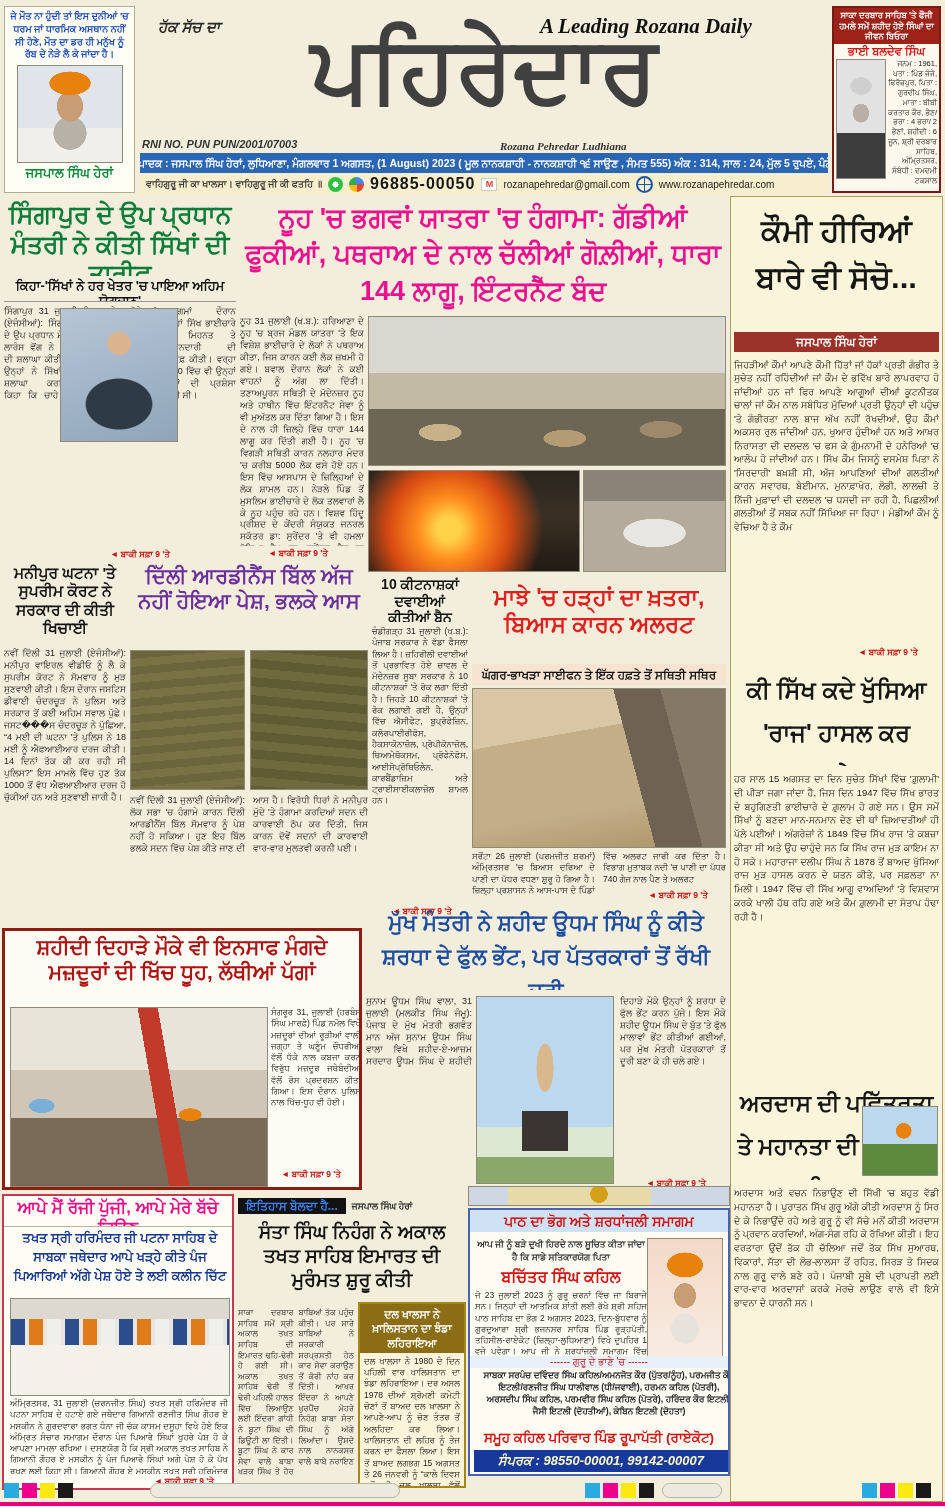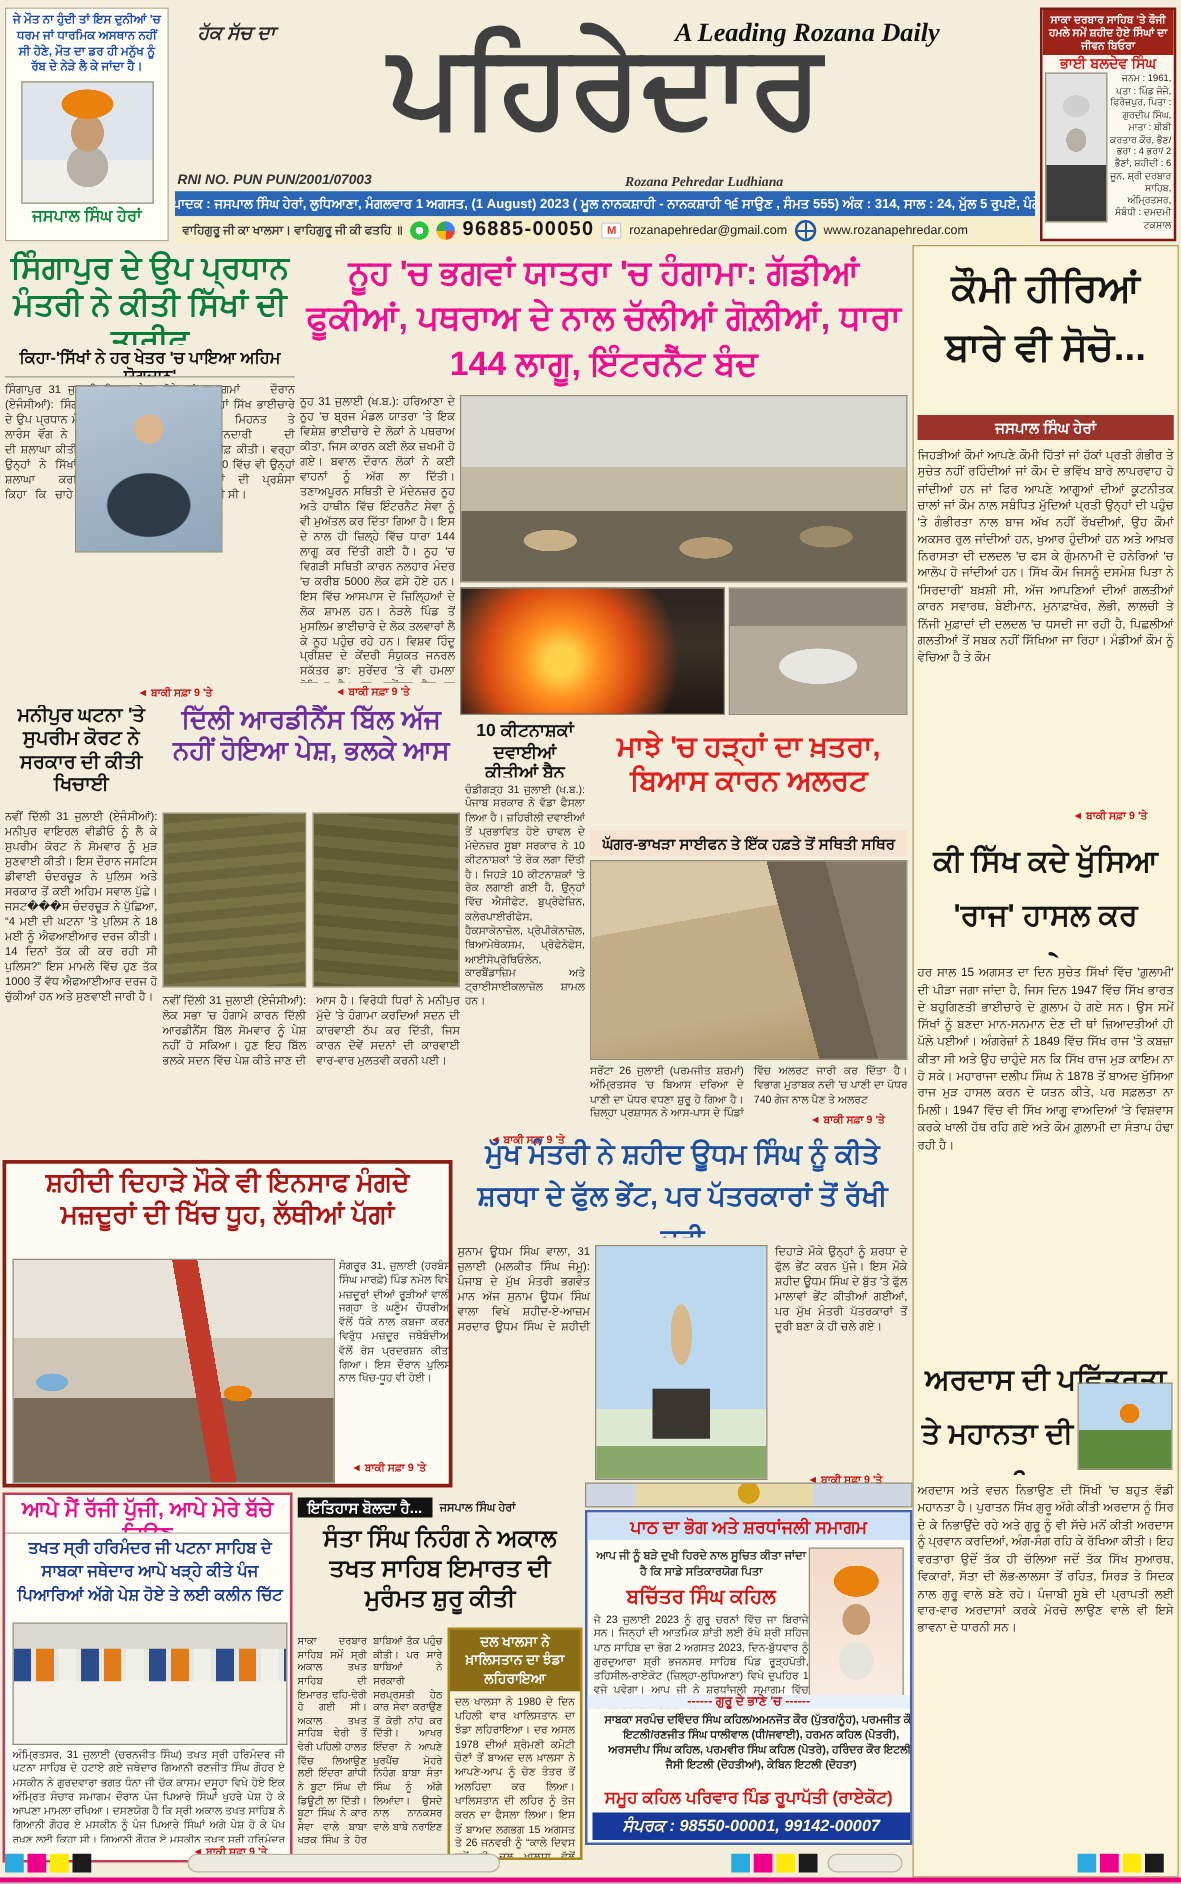--- a/index.html
+++ b/index.html
@@ -156,21 +156,21 @@
     <div class="hl" style="width:100%;height:28px;font-size:17px;color:#e90f8a;border-bottom:1px solid #b9b4a5;padding-top:2px;">ਆਪੇ ਮੈਂ ਰੱਜੀ ਪੁੱਜੀ, ਆਪੇ ਮੇਰੇ ਬੱਚੇ ਜਿਉਣ</div>
     <div class="hl" style="width:100%;height:64px;font-size:13px;color:#173a90;line-height:1.45;padding:2px 2px 0;">ਤਖਤ ਸ੍ਰੀ ਹਰਿਮੰਦਰ ਜੀ ਪਟਨਾ ਸਾਹਿਬ ਦੇ ਸਾਬਕਾ ਜਥੇਦਾਰ ਆਪੇ ਖੜ੍ਹੇ ਕੀਤੇ ਪੰਜ ਪਿਆਰਿਆਂ ਅੱਗੇ ਪੇਸ਼ ਹੋਏ ਤੇ ਲਈ ਕਲੀਨ ਚਿੱਟ</div>
     <div class="photo" style="position:absolute;left:6px;top:102px;width:218px;height:96px;background:
                 repeating-linear-gradient(90deg, #2b4d8c 0 14px, #e8e6df 14px 18px, #e07b1a 18px 32px, #e8e6df 32px 36px, #f0f0ea 36px 50px, #e8e6df 50px 54px) 0 28%/100% 26px no-repeat,
                 linear-gradient(#dcd9d0 0 30%, #f3f1ea 30%);"></div>
     <div class="body-txt" style="position:absolute;left:6px;top:202px;width:218px;height:76px;font-size:8.5px;">ਅੰਮ੍ਰਿਤਸਰ, 31 ਜੁਲਾਈ (ਚਰਨਜੀਤ ਸਿੰਘ) ਤਖਤ ਸ੍ਰੀ ਹਰਿਮੰਦਰ ਜੀ ਪਟਨਾ ਸਾਹਿਬ ਦੇ ਹਟਾਏ ਗਏ ਜਥੇਦਾਰ ਗਿਆਨੀ ਰਣਜੀਤ ਸਿੰਘ ਗੌਹਰ ਏ ਮਸਕੀਨ ਨੇ ਗੁਰਦਵਾਰਾ ਭਗਤ ਧੰਨਾ ਜੀ ਚੱਕ ਕਾਸਮ ਦਸੂਹਾ ਵਿਖੇ ਹੋਏ ਇਕ ਅੰਮ੍ਰਿਤ ਸੰਚਾਰ ਸਮਾਗਮ ਦੌਰਾਨ ਪੰਜ ਪਿਆਰੇ ਸਿੰਘਾਂ ਖੁਹਰੇ ਪੇਸ਼ ਹੋ ਕੇ ਆਪਣਾ ਮਾਮਲਾ ਰਖਿਆ। ਦਸਣਯੋਗ ਹੈ ਕਿ ਸ੍ਰੀ ਅਕਾਲ ਤਖਤ ਸਾਹਿਬ ਨੇ ਗਿਆਨੀ ਗੌਹਰ ਏ ਮਸਕੀਨ ਨੂੰ ਪੰਜ ਪਿਆਰੇ ਸਿੰਘਾਂ ਅਗੇ ਪੇਸ਼ ਹੋ ਕੇ ਪੱਖ ਰਖਣ ਲਈ ਕਿਹਾ ਸੀ। ਗਿਆਨੀ ਗੌਹਰ ਏ ਮਸਕੀਨ ਤਖਤ ਸ੍ਰੀ ਹਰਿਮੰਦਰ ਜੀ ਪਟਨਾ ਸਾਹਿਬ ਵਿਖੇ ਪੰਜ ਪਿਆਰੇ ਸਿੰਘਾਂ ਅਗੇ ਪੇਸ਼ ਹੋਣ ਲਈ ਪਿਛਲੇ ਕਰੀਬ ਦੋ ਮਹੀਨੇ ਤੋਂ ਯਤਨ ਕਰ ਰਹੇ ਸਨ। ਇਸੇ ਦੌਰਾਨ ਤਖਤ ਸਾਹਿਬ ਦੇ ਦੋ ਸਿੰਘਾਂ ਨੇ ਗਿਆਨੀ</div>
     <div class="cont" style="position:absolute;left:150px;top:280px;"><span>◄</span> <span>ਬਾਕੀ ਸਫ਼ਾ 9 'ਤੇ</span></div>
   </div>
 
   <div class="abs" style="left:238px;top:1196px;width:228px;height:20px;display:flex;align-items:center;overflow:hidden;">
-    <span style="background:#121212;color:#ffffff;font-weight:bold;font-size:12px;padding:1px 8px;white-space:nowrap;">ਇਤਿਹਾਸ ਬੋਲਦਾ ਹੈ...</span>
+    <span style="background:#121212;color:#3b82f6;font-weight:bold;font-size:12px;padding:1px 8px;white-space:nowrap;">ਇਤਿਹਾਸ ਬੋਲਦਾ ਹੈ...</span>
     <span style="font-size:9px;font-weight:bold;color:#222;margin-left:6px;white-space:nowrap;">ਜਸਪਾਲ ਸਿੰਘ ਹੇਰਾਂ</span>
   </div>
   <div class="abs hl" style="left:238px;top:1220px;width:228px;height:84px;font-size:19px;color:#141414;line-height:1.25;">ਸੰਤਾ ਸਿੰਘ ਨਿਹੰਗ ਨੇ ਅਕਾਲ ਤਖਤ ਸਾਹਿਬ ਇਮਾਰਤ ਦੀ ਮੁਰੰਮਤ ਸ਼ੁਰੂ ਕੀਤੀ</div>
   <div class="abs body-txt" style="left:238px;top:1308px;width:116px;height:180px;column-count:2;column-gap:5px;font-size:8px;">ਸਾਕਾ ਦਰਬਾਰ ਸਾਹਿਬ ਸਮੇਂ ਸ੍ਰੀ ਅਕਾਲ ਤਖਤ ਸਾਹਿਬ ਦੀ ਇਮਾਰਤ ਢਹਿ-ਢੇਰੀ ਹੋ ਗਈ ਸੀ। ਅਕਾਲ ਤਖਤ ਸਾਹਿਬ ਢੇਰੀ ਤੋਂ ਢੇਰੀ ਪਹਿਲੀ ਹਾਲਤ ਵਿੱਚ ਲਿਆਉਣ ਲਈ ਇੰਦਰਾ ਗਾਂਧੀ ਨੇ ਬੂਟਾ ਸਿੰਘ ਦੀ ਡਿਊਟੀ ਲਾ ਦਿੱਤੀ। ਬੂਟਾ ਸਿੰਘ ਨੇ ਕਾਰ ਸੇਵਾ ਵਾਲੇ ਬਾਬਾ ਖੜਕ ਸਿੰਘ ਤੇ ਹੋਰ ਬਾਬਿਆਂ ਤੱਕ ਪਹੁੰਚ ਕੀਤੀ। ਪਰ ਸਾਰੇ ਬਾਬਿਆਂ ਨੇ ਸਰਕਾਰੀ ਸਰਪ੍ਰਸਤੀ ਹੇਠ ਕਾਰ ਸੇਵਾ ਕਰਾਉਣ ਤੋਂ ਕੋਰੀ ਨਾਂਹ ਕਰ ਦਿੱਤੀ। ਆਖਰ ਇੰਦਰਾ ਨੇ ਆਪਣੇ ਖੁਰਪੈਂਚ ਮੋਹਰੇ ਨਿਹੰਗ ਬਾਬਾ ਸੰਤਾ ਸਿੰਘ ਨੂੰ ਅੱਗੇ ਲਿਆਂਦਾ। ਉਸਦੇ ਨਾਲ ਨਾਨਕਸਰ ਵਾਲੇ ਬਾਬੇ ਨਰਾਇਣ ਸਿੰਘ ਨੂੰ ਖੜਾ ਕਰ ਲਿਆ</div>
   <div class="abs" style="left:358px;top:1302px;width:108px;height:186px;border:2px solid #a5871e;background:#fbf4da;overflow:hidden;">
     <div class="hl" style="background:#8a6d14;color:#fff;font-size:11px;padding:3px 2px;line-height:1.3;">ਦਲ ਖਾਲਸਾ ਨੇ ਖ਼ਾਲਿਸਤਾਨ ਦਾ ਝੰਡਾ ਲਹਿਰਾਇਆ</div>
     <div class="body-txt" style="padding:3px 4px;font-size:8.5px;height:128px;">ਦਲ ਖਾਲਸਾ ਨੇ 1980 ਦੇ ਦਿਨ ਪਹਿਲੀ ਵਾਰ ਖਾਲਿਸਤਾਨ ਦਾ ਝੰਡਾ ਲਹਿਰਾਇਆ। ਦਰ ਅਸਲ 1978 ਦੀਆਂ ਸ਼੍ਰੋਮਣੀ ਕਮੇਟੀ ਚੋਣਾਂ ਤੋਂ ਬਾਅਦ ਦਲ ਖ਼ਾਲਸਾ ਨੇ ਆਪਣੇ-ਆਪ ਨੂੰ ਚੋਣ ਤੰਤਰ ਤੋਂ ਅਲਹਿਦਾ ਕਰ ਲਿਆ। ਖਾਲਿਸਤਾਨ ਦੀ ਲਹਿਰ ਨੂੰ ਤੇਜ ਕਰਨ ਦਾ ਫੈਸਲਾ ਲਿਆ। ਇਸ ਤੋਂ ਬਾਅਦ ਲਗਭਗ 15 ਅਗਸਤ ਤੇ 26 ਜਨਵਰੀ ਨੂੰ “ਕਾਲੇ ਦਿਵਸ ਵਜੋਂ ਵੀ ਦਲ ਖਾਲਸਾ ਵੱਲੋਂ ਮਨਾਇਆ</div>
     <div class="cont" style="text-align:right;padding-right:4px;"><span>◄</span> <span>ਬਾਕੀ ਸਫ਼ਾ 9 'ਤੇ</span></div>
   </div>
 
@@ -180,21 +180,21 @@
   <div class="abs" style="left:468px;top:1208px;width:262px;height:268px;border:2px solid #4a63b0;background:#fdfbf2;overflow:hidden;">
     <div class="bar" style="height:22px;background:#cfe2f5;color:#d31414;font-size:14px;">ਪਾਠ ਦਾ ਭੋਗ ਅਤੇ ਸ਼ਰਧਾਂਜਲੀ ਸਮਾਗਮ</div>
     <div class="photo" style="position:absolute;right:5px;top:28px;width:74px;height:118px;background:
                 radial-gradient(ellipse 26px 18px at 50% 22%, #e8820c 0 68%, transparent 70%),
                 radial-gradient(ellipse 16px 18px at 50% 48%, #c99d74 0 68%, transparent 70%),
                 radial-gradient(ellipse 20px 22px at 50% 76%, #e6e3dc 0 68%, transparent 70%),
                 linear-gradient(#f3d9c8, #f8ece2);"></div>
     <div style="position:absolute;left:5px;top:28px;width:172px;font-size:9px;font-weight:bold;color:#333;text-align:center;line-height:1.4;">ਆਪ ਜੀ ਨੂੰ ਬੜੇ ਦੁਖੀ ਹਿਰਦੇ ਨਾਲ ਸੂਚਿਤ ਕੀਤਾ ਜਾਂਦਾ ਹੈ ਕਿ ਸਾਡੇ ਸਤਿਕਾਰਯੋਗ ਪਿਤਾ</div>
     <div style="position:absolute;left:5px;top:58px;width:172px;font-size:16px;font-weight:bold;color:#d31414;text-align:center;">ਬਚਿੱਤਰ ਸਿੰਘ ਕਹਿਲ</div>
     <div class="body-txt" style="position:absolute;left:5px;top:80px;width:172px;height:106px;font-size:8.5px;">ਜੋ 23 ਜੁਲਾਈ 2023 ਨੂੰ ਗੁਰੂ ਚਰਨਾਂ ਵਿੱਚ ਜਾ ਬਿਰਾਜੇ ਸਨ। ਜਿਨ੍ਹਾਂ ਦੀ ਆਤਮਿਕ ਸ਼ਾਂਤੀ ਲਈ ਰੱਖੇ ਸ਼੍ਰੀ ਸਹਿਜ ਪਾਠ ਸਾਹਿਬ ਦਾ ਭੋਗ 2 ਅਗਸਤ 2023, ਦਿਨ-ਬੁੱਧਵਾਰ ਨੂੰ ਗੁਰਦੁਆਰਾ ਸ਼੍ਰੀ ਭਜਨਸਰ ਸਾਹਿਬ ਪਿੰਡ ਰੂੜ੍ਹਪੱਤੀ, ਤਹਿਸੀਲ-ਰਾਏਕੋਟ (ਜ਼ਿਲ੍ਹਾ-ਲੁਧਿਆਣਾ) ਵਿਖੇ ਦੁਪਹਿਰ 1 ਵਜੇ ਪਵੇਗਾ। ਆਪ ਜੀ ਨੇ ਸ਼ਰਧਾਂਜਲੀ ਸਮਾਗਮ ਵਿੱਚ ਸ਼ਾਮਲ ਹੋਣ ਦੀ ਖੇਚਲਤਾ ਕਰਨੀ।</div>
-    <div style="position:absolute;left:0;top:146px;width:100%;text-align:center;font-size:10px;font-weight:bold;color:#c21212;background:#e8f0fa;">------ ਗੁਰੂ ਦੇ ਭਾਣੇ 'ਚ ------</div>
+    <div style="position:absolute;left:0;top:146px;width:100%;text-align:center;font-size:10px;font-weight:normal;color:#c21212;background:#e8f0fa;">------ ਗੁਰੂ ਦੇ ਭਾਣੇ 'ਚ ------</div>
     <div style="position:absolute;left:12px;top:160px;width:254px;font-size:8.8px;font-weight:bold;color:#222;text-align:center;line-height:1.35;height:58px;overflow:hidden;">ਸਾਬਕਾ ਸਰਪੰਚ ਦਵਿੰਦਰ ਸਿੰਘ ਕਹਿਲ/ਅਮਨਜੋਤ ਕੌਰ (ਪੁੱਤਰ/ਨੂੰਹ), ਪਰਮਜੀਤ ਕੌਰ ਇਟਲੀ/ਰਣਜੀਤ ਸਿੰਘ ਧਾਲੀਵਾਲ (ਧੀ/ਜਵਾਈ), ਹਰਮਨ ਕਹਿਲ (ਪੋਤਰੀ), ਅਰਸਦੀਪ ਸਿੰਘ ਕਹਿਲ, ਪਰਮਵੀਰ ਸਿੰਘ ਕਹਿਲ (ਪੋਤਰੇ), ਹਰਿੰਦਰ ਕੌਰ ਇਟਲੀ, ਜੈਸੀ ਇਟਲੀ (ਦੋਹਤੀਆਂ), ਕੇਬਿਨ ਇਟਲੀ (ਦੋਹਤਾ)</div>
     <div style="position:absolute;left:0;top:220px;width:100%;font-size:13.5px;font-weight:bold;color:#d31414;text-align:center;">ਸਮੂਹ ਕਹਿਲ ਪਰਿਵਾਰ ਪਿੰਡ ਰੂਪਾਪੱਤੀ (ਰਾਏਕੋਟ)</div>
     <div class="bar" style="position:absolute;left:4px;top:240px;width:254px;height:22px;background:#16399b;color:#fef9c3;font-size:13px;font-style:italic;">ਸੰਪਰਕ : 98550-00001, 99142-00007</div>
   </div>
 
   <div class="abs" style="left:4px;top:1483px;">
     <span class="sq" style="background:#29abe2;"></span><span class="sq" style="background:#ec008c;"></span><span class="sq" style="background:#fde90d;"></span><span class="sq" style="background:#1a1a1a;"></span>
   </div>
   <div class="abs capsule" style="left:150px;top:1483px;width:250px;height:15px;"></div>
   <div class="abs" style="left:585px;top:1483px;">

